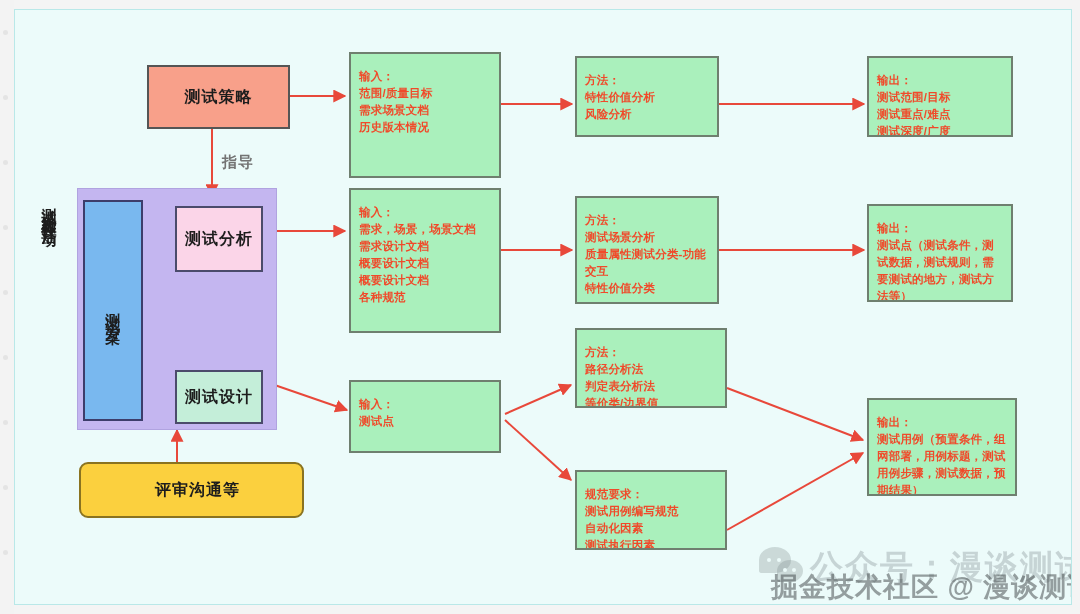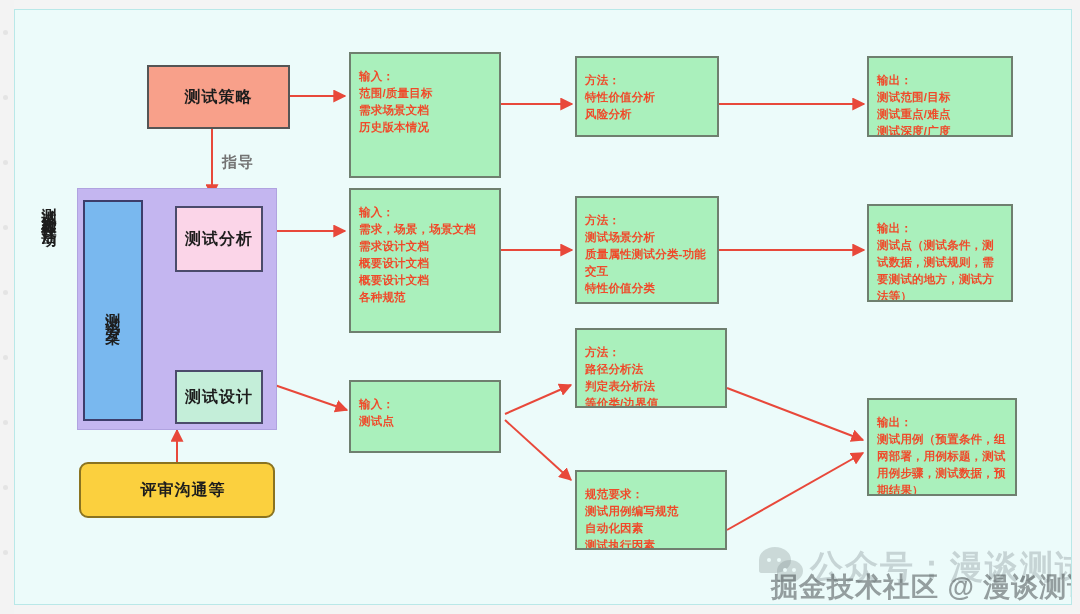--- a/index.html
+++ b/index.html
@@ -239,21 +239,21 @@
     </div>
 
     <div class="node n-analysis" style="left:160px; top:196px; width:88px; height:66px;">
       <span class="lbl">测试分析</span>
     </div>
 
     <div class="node n-design" style="left:160px; top:360px; width:88px; height:54px;">
       <span class="lbl">测试设计</span>
     </div>
 
-    <div class="node n-review" style="left:64px; top:452px; width:196px; height:56px;padding-left:12px;">
+    <div class="node n-review" style="left:64px; top:452px; width:225px; height:56px;padding-left:12px;">
       <span class="lbl">评审沟通等</span>
     </div>
 
     <div class="card" style="left:334px; top:42px; width:152px; height:126px;">
       <div class="line">输入：</div>
       <div class="line">范围/质量目标</div>
       <div class="line">需求场景文档</div>
       <div class="line">历史版本情况</div>
     </div>
 

